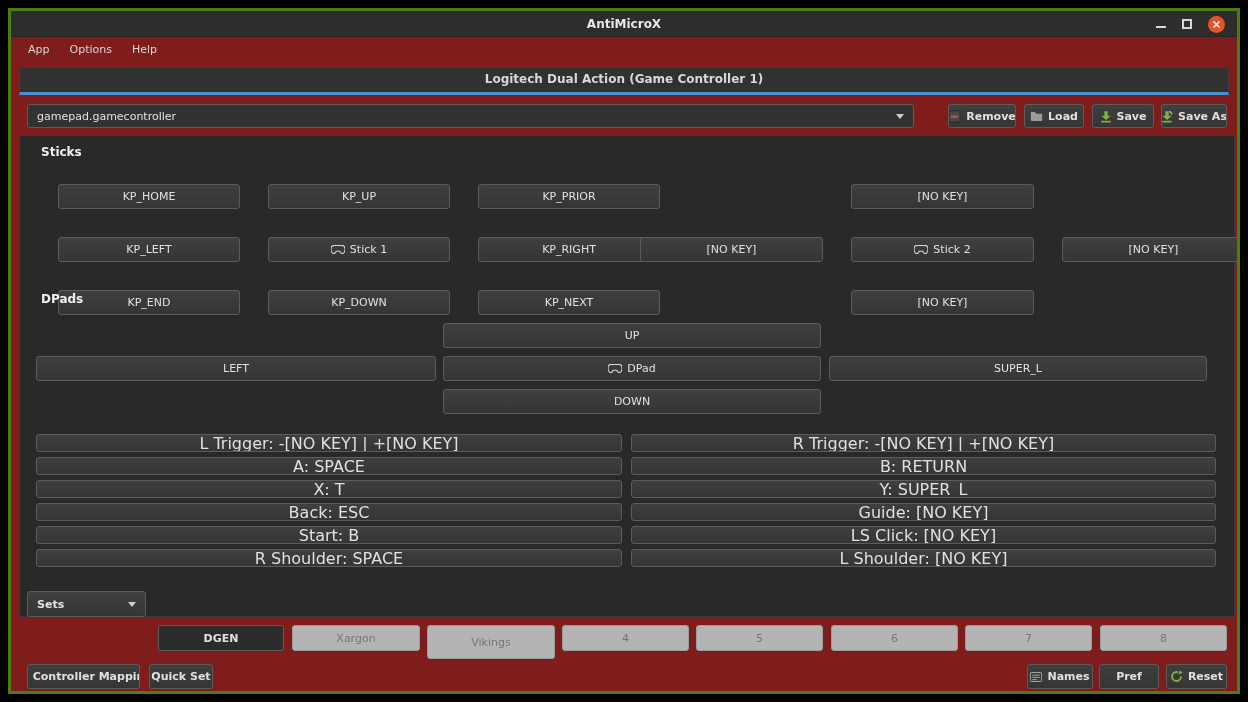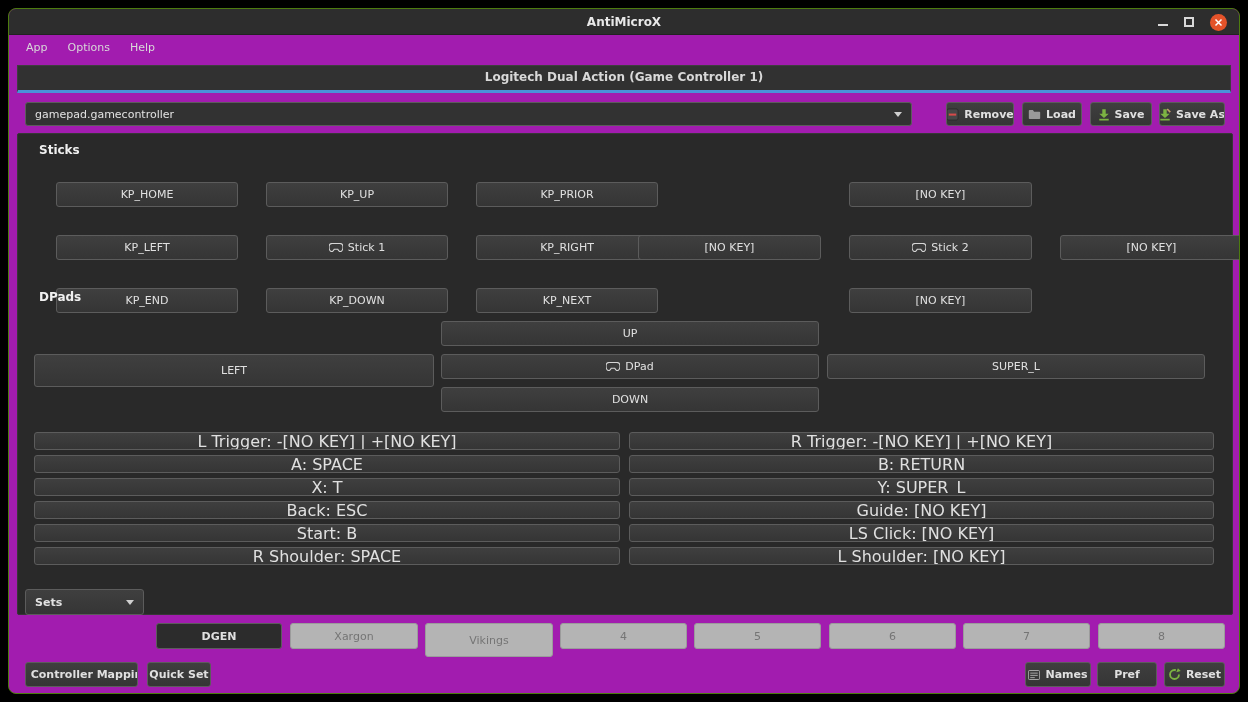--- a/index.html
+++ b/index.html
@@ -6,23 +6,23 @@
   html,body { margin:0; padding:0; }
   body {
     width:1248px; height:702px; position:relative; overflow:hidden;
     background:#000;
     font-family:"DejaVu Sans","Liberation Sans",sans-serif;
     -webkit-font-smoothing:antialiased;
     cursor:default;
   }
   .window {
     position:absolute; inset:8px;
-    background:#a21caf;
-    border:1px solid #4d7c0f;
-    border-radius:8px;
+    background:#7f1d1d;
+    border:3px solid #4d7c0f;
+    border-radius:0;
     overflow:hidden;
   }
   
   .titlebar { position:absolute; top:0; left:0; right:0; height:26px; background:#2d2d2d; border-bottom:1px solid #222; }
   .title { text-align:center; line-height:26px; font-size:12px; font-weight:bold; color:#e8e8e8; }
   .win-controls { position:absolute; right:12px; top:0; height:26px; display:flex; align-items:center; gap:16px; }
   .win-min { width:10px; height:2px; background:#d9d9d9; margin-top:6px; }
   .win-max { width:10px; height:10px; border:2px solid #d9d9d9; }
   .win-close { width:17px; height:17px; border-radius:50%; background:#e4532a; display:flex; align-items:center; justify-content:center; }
   
@@ -167,21 +167,21 @@
     </div>
     <div class="btn">[NO KEY]</div>
     <div class="btn ghost"></div>
     <div class="btn">[NO KEY]</div>
     <div class="btn ghost"></div>
   </div>
 
   <div class="section-label" style="left:30px; top:281px;">DPads</div>
 
   <div class="btn abs" style="left:432px; top:312px; width:378px; height:25px;">UP</div>
-  <div class="btn abs" style="left:25px; top:345px; width:400px; height:33px;">LEFT</div>
+  <div class="btn abs" style="left:25px; top:345px; width:400px; height:25px;">LEFT</div>
   <div class="btn abs" style="left:432px; top:345px; width:378px; height:25px;">
     <span class="icon">
       <svg width="14" height="9" viewBox="0 0 24 14">
           <path d="M6 0 h12 a6 6 0 0 1 6 6 c0 4 -2 8 -5 8 -2 0 -3 -2 -4 -4 h-6 c-1 2 -2 4 -4 4 -3 0 -5 -4 -5 -8 a6 6 0 0 1 6 -6 z" fill="none" stroke="#d6d6d6" stroke-width="2"></path>
         </svg>
     </span>
     <span>DPad</span>
   </div>
   <div class="btn abs" style="left:818px; top:345px; width:378px; height:25px;">SUPER_L</div>
   <div class="btn abs" style="left:432px; top:378px; width:378px; height:25px;">DOWN</div>

